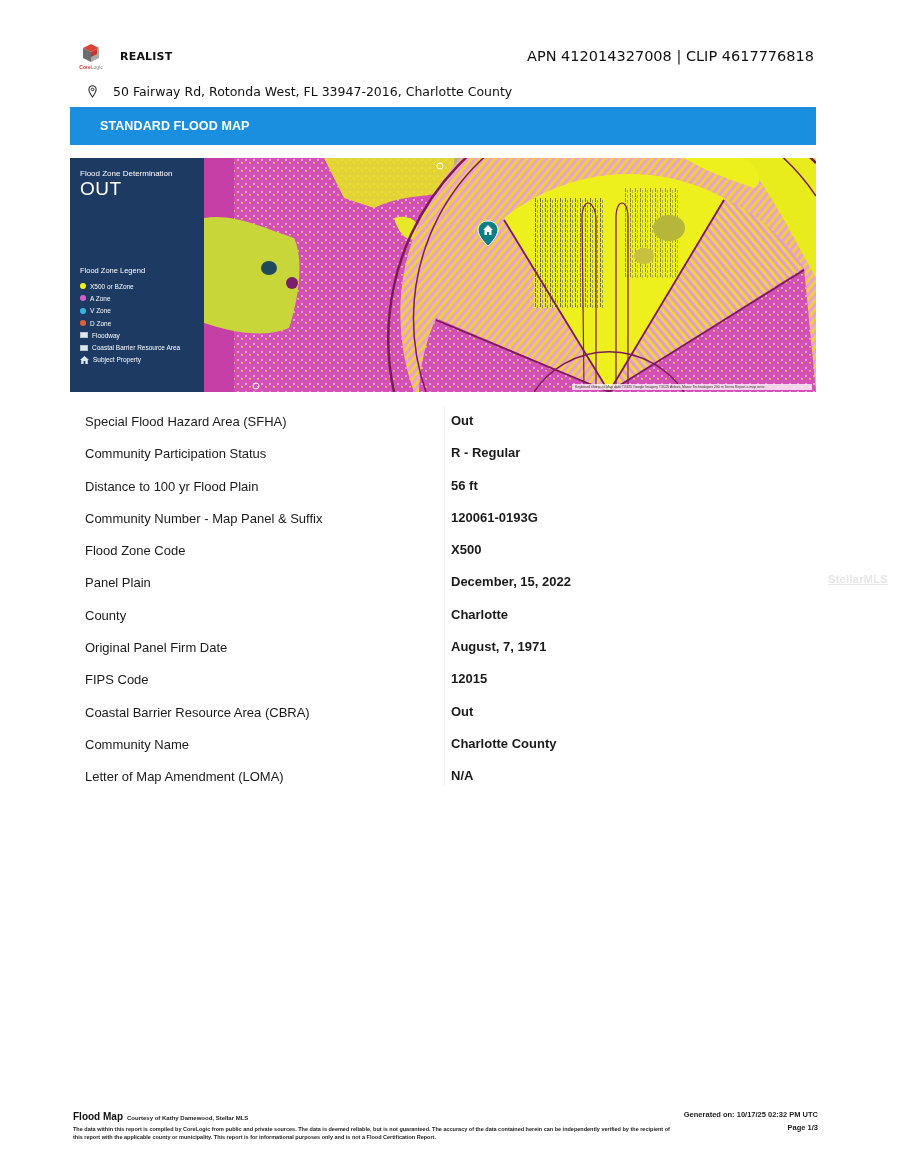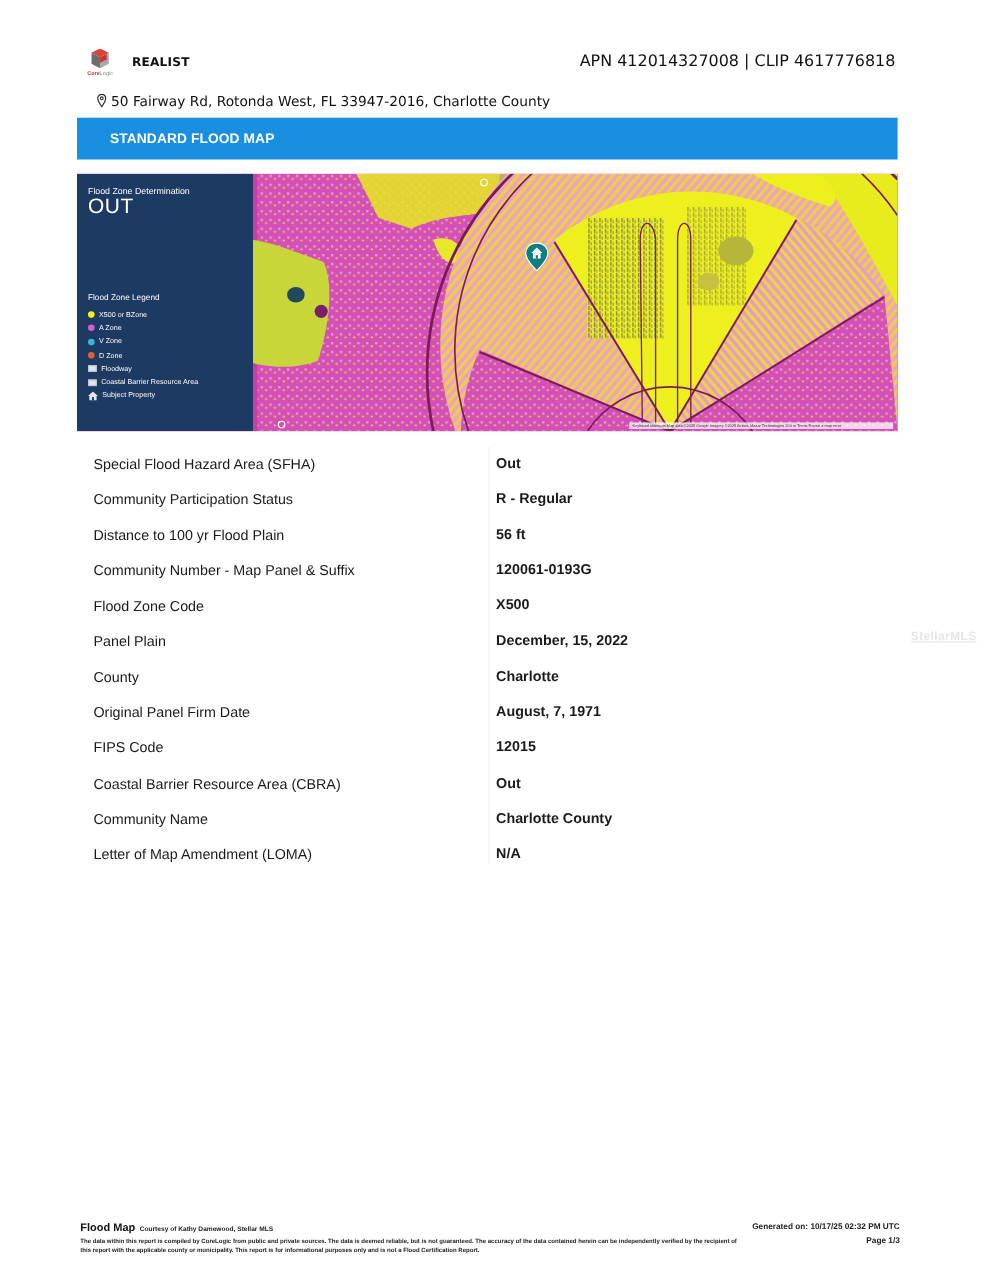--- a/index.html
+++ b/index.html
@@ -6,29 +6,29 @@
     html, body { width: 900px; height: 1165px; background: #ffffff; overflow: hidden; }
     body { position: relative; font-family: "Liberation Sans", sans-serif; color: #1a1a1a; }
 
     
     .logo { position: absolute; left: 74px; top: 44px; width: 34px; height: 30px; }
     .logo .cube { position: absolute; left: 9px; top: 0; width: 16px; height: 20px; }
     .logo .brand { position: absolute; left: 0; top: 20px; width: 34px; font-size: 5px; color: #c8362f; text-align: center; white-space: nowrap; }
     .logo .brand span { color: #888; }
     .app-title { position: absolute; left: 120px; top: 50px; font-size: 11px; font-weight: bold; letter-spacing: 0.2px; font-family: "DejaVu Sans", sans-serif; color: #111; }
     .apn { position: absolute; right: 86px; top: 48px; font-size: 14.5px; font-family: "DejaVu Sans", sans-serif; color: #111; }
-    .address { position: absolute; left: 88px; top: 84px; font-size: 12.5px; font-family: "DejaVu Sans", sans-serif; color: #111; display: flex; align-items: center; gap: 4px; }
+    .address { position: absolute; left: 88px; top: 84px; font-size: 12.5px; font-family: "DejaVu Sans", sans-serif; color: #111; display: flex; align-items: center; gap: 16px; }
     .pin-icon { width: 9px; height: 13px; display: inline-block; }
 
     
     .banner { position: absolute; left: 70px; top: 107px; width: 746px; height: 38px; background: #1a8fe0; color: #fff; font-size: 12.5px; font-weight: bold; padding-left: 30px; display: flex; align-items: center; letter-spacing: 0.1px; }
 
     
     .map { position: absolute; left: 70px; top: 158px; width: 746px; height: 234px; overflow: hidden; background: #d94fb8; }
-    .map-panel { position: absolute; left: 0; top: 0; width: 160px; height: 234px; background: #1d3a63; color: #fff; z-index: 3; }
+    .map-panel { position: absolute; left: 0; top: 0; width: 134px; height: 234px; background: #1d3a63; color: #fff; z-index: 3; }
     .fzd-label { position: absolute; left: 10px; top: 11px; font-size: 8px; }
     .fzd-value { position: absolute; left: 10px; top: 20px; font-size: 19px; letter-spacing: 0.5px; }
     .legend-title { position: absolute; left: 10px; top: 108px; font-size: 7.5px; }
     .legend { position: absolute; left: 10px; top: 122px; }
     .legend-item { display: flex; align-items: center; gap: 4px; height: 12.3px; font-size: 6.5px; white-space: nowrap; }
     .dot { width: 6px; height: 6px; border-radius: 50%; display: inline-block; }
     .sq { width: 8px; height: 6px; display: inline-block; background: #dfe6ee; border: 1px solid #b9c4cf; }
     .house-sm { width: 9px; height: 8px; display: inline-block; }
 
     .map-canvas { position: absolute; left: 134px; top: 0; width: 612px; height: 234px; }

